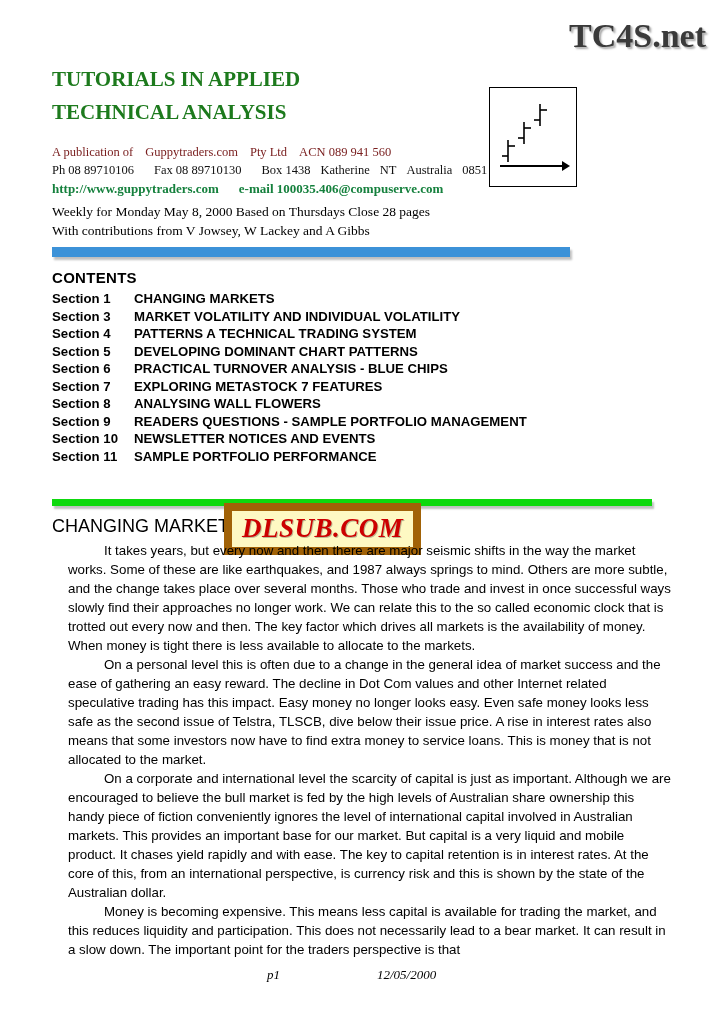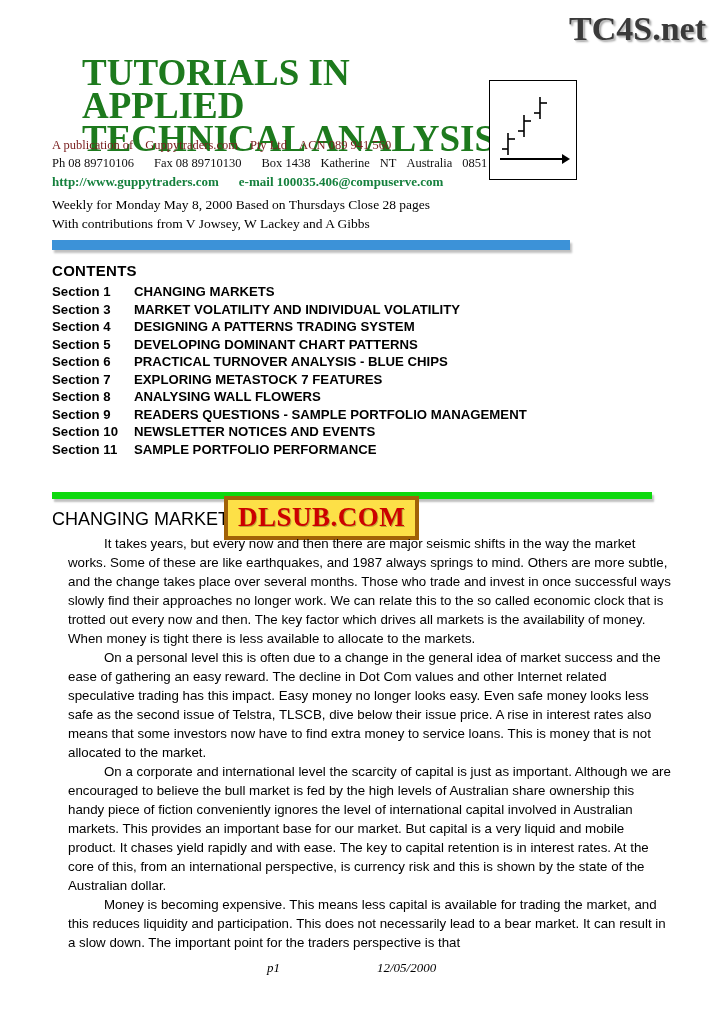--- a/index.html
+++ b/index.html
@@ -9,21 +9,21 @@
   }
   body {
     width: 724px;
     height: 1024px;
     position: relative;
     font-family: "Liberation Serif", serif;
     overflow: hidden;
   }
   .page {
     position: absolute;
-    left: 0; top: 4px;
+    left: 0; top: 11px;
     width: 724px;
     height: 872px;
     background: #fff;
   }
 
   
   .wm-top {
     position: absolute;
     right: 18px;
     top: 6px;
@@ -36,24 +36,23 @@
   }
 
   
   .title {
     position: absolute;
     left: 52px;
     top: 52px;
     width: 430px;
     font-family: "Liberation Serif", serif;
     font-weight: bold;
-    font-size: 37px;
+    font-size: 21px;
     line-height: 33px;
     color: #1d7a1d;
-    margin-left: 30px;
   }
   .pub-line {
     position: absolute;
     left: 52px;
     top: 134px;
     font-size: 12.5px;
     color: #7a2020;
     font-family: "Liberation Serif", serif;
     white-space: nowrap;
   }
@@ -166,25 +165,26 @@
 
   
   .wm-mid {
     position: absolute;
     left: 224px;
     top: 492px;
     font-family: "Liberation Serif", serif;
     font-weight: bold;
     font-size: 27px;
     color: #cc0000;
-    background: #fde047;
-    border: 4px solid #a16207;
+    background: #fef9c3;
+    border: 8px solid #a16207;
     padding: 2px 10px 3px 10px;
     letter-spacing: 0.5px;
     text-shadow: 1px 1px 0 rgba(0,0,0,0.25);
+    font-style: italic;
   }
 
   
   .body-text {
     position: absolute;
     left: 52px;
     top: 530px;
     width: 620px;
     font-family: "Liberation Sans", sans-serif;
     font-size: 13.3px;
@@ -273,21 +273,21 @@
     </svg>
   </div>
 
   <div class="blue-bar"></div>
 
   <div class="contents-head">CONTENTS</div>
 
   <div class="contents-list">
     <div class="row"><span class="sec">Section 1</span><span>CHANGING MARKETS</span></div>
     <div class="row"><span class="sec">Section 3</span><span>MARKET VOLATILITY AND INDIVIDUAL VOLATILITY</span></div>
-    <div class="row"><span class="sec">Section 4</span><span>DESIGNING A PATTERNS TRADING SYSTEM</span></div>
+    <div class="row"><span class="sec">Section 4</span><span>PATTERNS A TECHNICAL TRADING SYSTEM</span></div>
     <div class="row"><span class="sec">Section 5</span><span>DEVELOPING DOMINANT CHART PATTERNS</span></div>
     <div class="row"><span class="sec">Section 6</span><span>PRACTICAL TURNOVER ANALYSIS - BLUE CHIPS</span></div>
     <div class="row"><span class="sec">Section 7</span><span>EXPLORING METASTOCK 7 FEATURES</span></div>
     <div class="row"><span class="sec">Section 8</span><span>ANALYSING  WALL FLOWERS</span></div>
     <div class="row"><span class="sec">Section 9</span><span>READERS QUESTIONS - SAMPLE PORTFOLIO MANAGEMENT</span></div>
     <div class="row"><span class="sec">Section 10</span><span>NEWSLETTER NOTICES AND EVENTS</span></div>
     <div class="row"><span class="sec">Section 11</span><span>SAMPLE PORTFOLIO PERFORMANCE</span></div>
   </div>
 
   <div class="green-bar"></div>

